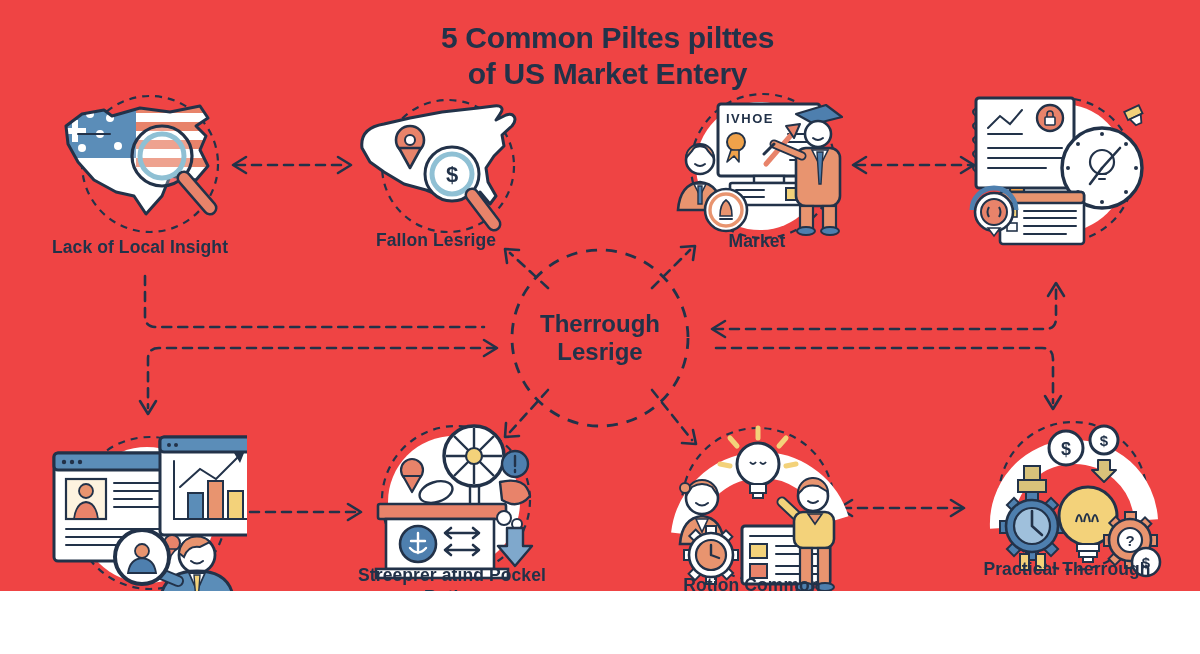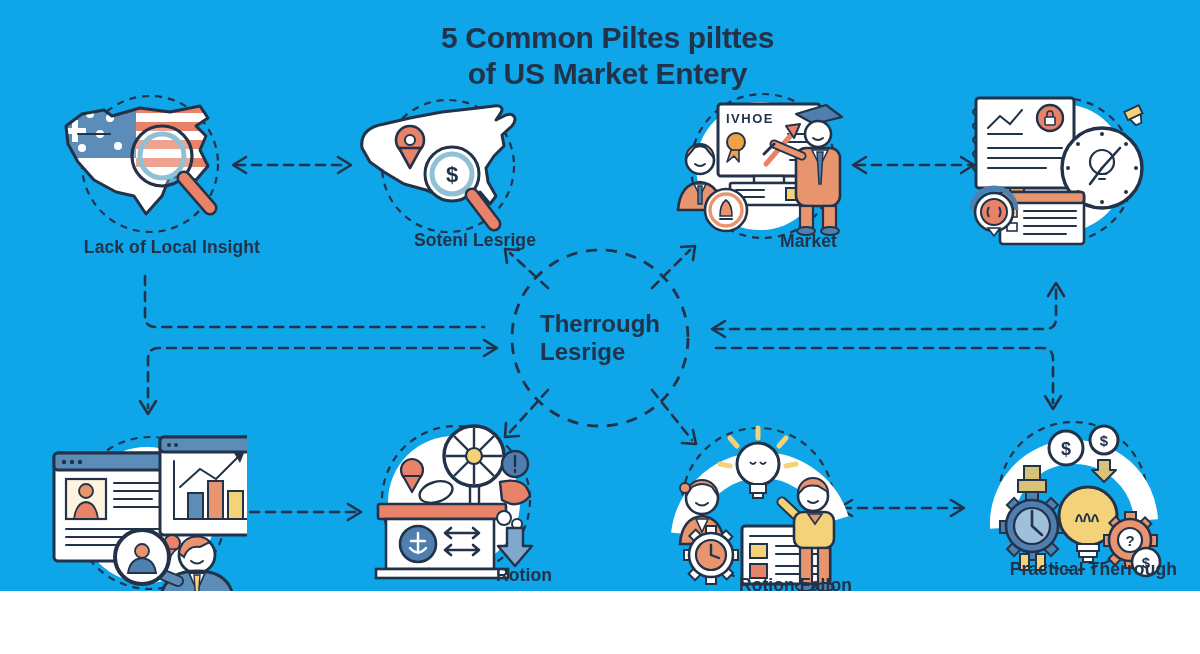--- a/index.html
+++ b/index.html
@@ -1,23 +1,23 @@
 <!DOCTYPE html>
 <html><head>
 <meta charset="utf-8">
 <style>
   html,body{margin:0;padding:0;}
   body{font-family:"Liberation Sans",sans-serif;}
-  #stage{position:relative;width:1200px;height:591px;background:#0ea5e9;overflow:hidden;}
+  #stage{position:relative;width:1200px;height:591px;background:#ef4444;overflow:hidden;}
   .title{position:absolute;left:0;top:20px;width:1215px;text-align:center;
          font-size:30px;line-height:36px;font-weight:bold;color:#223249;letter-spacing:-0.3px;}
   .center-node{position:absolute;left:512px;top:250px;width:176px;height:176px;
-         display:flex;align-items:center;justify-content:center;
+         display:flex;align-items:center;justify-content:center;text-align:center;
          font-size:24px;line-height:28px;font-weight:bold;color:#223249;}
-  .label{position:absolute;font-weight:bold;color:#223249;text-align:right;
+  .label{position:absolute;font-weight:bold;color:#223249;text-align:center;
          font-size:17.5px;line-height:22px;letter-spacing:0.1px;}
   .icon{position:absolute;}
   svg text{font-family:"Liberation Sans",sans-serif;font-weight:bold;fill:#223249;}
   .dash{fill:none;stroke:#223249;stroke-width:2.6;stroke-dasharray:9 7;stroke-linecap:round;}
   .chev{fill:none;stroke:#223249;stroke-width:2.6;stroke-linecap:round;stroke-linejoin:round;}
   .ring{fill:none;stroke:#223249;stroke-width:2.2;stroke-dasharray:7 6;}
   .ln{stroke:#223249;stroke-width:2;stroke-linecap:round;fill:none;}
 </style>
 </head>
 <body>
@@ -136,21 +136,21 @@
       <circle cx="62" cy="42" r="5" fill="#ffffff" stroke="#223249" stroke-width="2"></circle>
     </g>
     <g>
       <circle cx="104" cy="76" r="27" fill="#ffffff" stroke="#223249" stroke-width="3"></circle>
       <circle cx="104" cy="76" r="20" fill="#ffffff" stroke="#8fc0d4" stroke-width="5"></circle>
       <text x="104" y="84" font-size="22" text-anchor="middle">$</text>
       <line x1="124" y1="97" x2="146" y2="126" stroke="#223249" stroke-width="15" stroke-linecap="round"></line>
       <line x1="124" y1="97" x2="146" y2="126" stroke="#e8836a" stroke-width="10" stroke-linecap="round"></line>
     </g>
   </svg>
-  <div class="label" style="left:336px;top:229px;width:200px;">Sotenl Lesrige</div>
+  <div class="label" style="left:336px;top:229px;width:200px;">Fallon Lesrige</div>
 
   <svg class="icon" style="left:668px;top:90px;" width="185" height="165" viewBox="0 0 185 165">
     <circle class="ring" cx="95" cy="76" r="72"></circle>
     <circle cx="92" cy="76" r="64" fill="#ffffff"></circle>
     <g>
       <rect x="50" y="14" width="102" height="72" rx="3" fill="#ffffff" stroke="#223249" stroke-width="3"></rect>
       <text x="58" y="33" font-size="13" letter-spacing="1.5">IVHOE</text>
       <path class="ln" d="M120,44 H142 M120,52 H142 M122,70 H140"></path>
       <circle cx="68" cy="52" r="9" fill="#f0a24a" stroke="#223249" stroke-width="2"></circle>
       <path d="M63,60 L59,72 L66,66 L71,72 L71,60 Z" fill="#f0a24a" stroke="#223249" stroke-width="1.6" stroke-linejoin="round"></path>
@@ -327,20 +327,21 @@
     <g>
       <circle cx="149" cy="44" r="13" fill="#4e7fae" stroke="#223249" stroke-width="2.4"></circle>
       <path d="M149,36 v10 M149,50 v2" fill="none" stroke="#223249" stroke-width="2.4" stroke-linecap="round"></path>
     </g>
     <path d="M134,62 Q160,56 164,76 Q152,90 136,80 Z" fill="#e8836a" stroke="#223249" stroke-width="2.4" stroke-linejoin="round"></path>
     <circle cx="138" cy="98" r="7" fill="#ffffff" stroke="#223249" stroke-width="2"></circle>
     <circle cx="151" cy="104" r="5" fill="#ffffff" stroke="#223249" stroke-width="2"></circle>
     <polygon points="141,108 157,108 157,126 166,126 149,146 132,126 141,126" fill="#7fa8cc" stroke="#223249" stroke-width="2.4" stroke-linejoin="round"></polygon>
   </svg>
   <div class="label" style="left:352px;top:564px;width:200px;">
+    <div>Streeprer atind Pockel</div>
     <div>Rotion</div>
   </div>
 
   <svg class="icon" style="left:658px;top:424px;" width="195" height="172" viewBox="0 0 195 172">
     <circle class="ring" cx="100" cy="80" r="76"></circle>
     <path d="M26,110 A78,78 0 0 1 178,96" fill="none" stroke="#ffffff" stroke-width="26"></path>
     <g>
       <g stroke="#f3d27a" stroke-width="5" stroke-linecap="round">
         <line x1="100" y1="4" x2="100" y2="14"></line>
         <line x1="72" y1="14" x2="79" y2="22"></line>
@@ -390,21 +391,21 @@
       <line x1="141" y1="94" x2="124" y2="78" stroke="#223249" stroke-width="11" stroke-linecap="round"></line>
       <line x1="141" y1="94" x2="124" y2="78" stroke="#f3d27a" stroke-width="7" stroke-linecap="round"></line>
       <rect x="136" y="88" width="40" height="36" rx="9" fill="#f3d27a" stroke="#223249" stroke-width="2.6"></rect>
       <polygon points="150,90 164,90 157,100" fill="#e8946f" stroke="#223249" stroke-width="1.6"></polygon>
       <rect x="142" y="124" width="12" height="36" fill="#e8946f" stroke="#223249" stroke-width="2.2"></rect>
       <rect x="160" y="124" width="12" height="36" fill="#e8946f" stroke="#223249" stroke-width="2.2"></rect>
       <ellipse cx="147" cy="163" rx="9" ry="4" fill="#4e7fae" stroke="#223249" stroke-width="2"></ellipse>
       <ellipse cx="167" cy="163" rx="9" ry="4" fill="#4e7fae" stroke="#223249" stroke-width="2"></ellipse>
     </g>
   </svg>
-  <div class="label" style="left:652px;top:574px;width:200px;">Rotion Fallon</div>
+  <div class="label" style="left:652px;top:574px;width:200px;">Rotion Common</div>
 
   <svg class="icon" style="left:978px;top:418px;" width="185" height="168" viewBox="0 0 185 168">
     <circle class="ring" cx="95" cy="78" r="74"></circle>
     <path d="M24,110 A72,72 0 0 1 168,102" fill="none" stroke="#ffffff" stroke-width="24"></path>
     <g>
       <circle cx="88" cy="30" r="17" fill="#ffffff" stroke="#223249" stroke-width="3"></circle>
       <text x="88" y="37" font-size="18" text-anchor="middle">$</text>
       <circle cx="126" cy="22" r="14" fill="#ffffff" stroke="#223249" stroke-width="3"></circle>
       <text x="126" y="28" font-size="15" text-anchor="middle">$</text>
       <polygon points="120,42 132,42 132,52 138,52 126,64 114,52 120,52" fill="#d8c27a" stroke="#223249" stroke-width="2" stroke-linejoin="round"></polygon>

